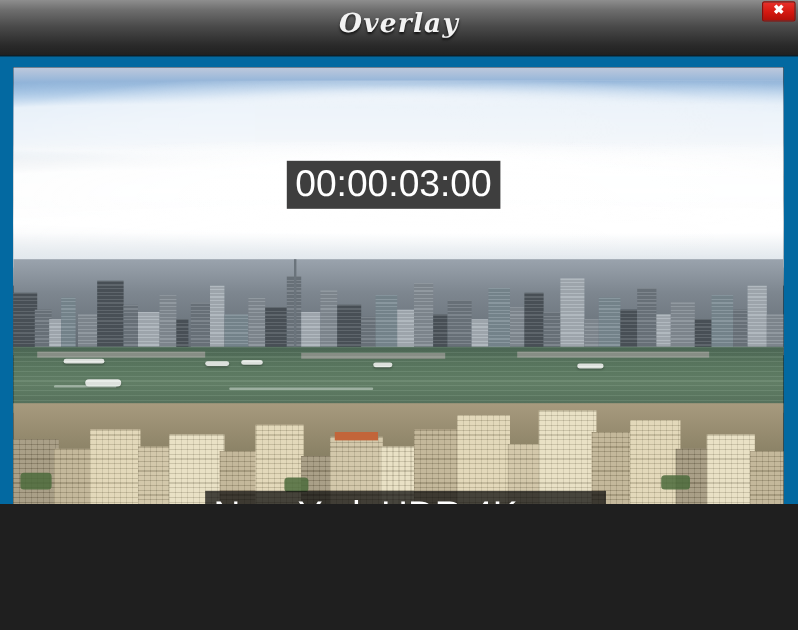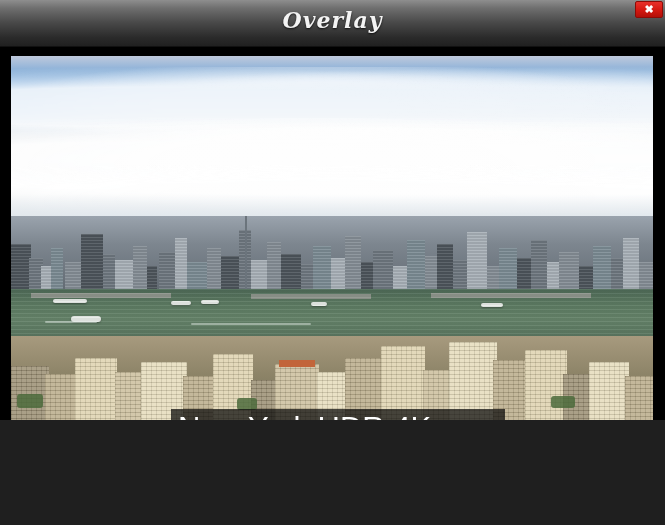--- a/index.html
+++ b/index.html
@@ -6,21 +6,21 @@
   html, body {
     width: 665px; height: 525px;
     overflow: hidden;
     font-family: "Liberation Sans", sans-serif;
     background: #1e1e1e;
   }
 
   .window {
     position: relative;
     width: 665px; height: 525px;
-    background: #000000;
+    background: #0369a1;
     overflow: hidden;
   }
 
   
   .titlebar {
     position: absolute; left: 0; top: 0;
     width: 665px; height: 47px;
     background: linear-gradient(to bottom, #8e8e8e 0%, #6e6e6e 18%, #4a4a4a 48%, #2a2a2a 82%, #202020 100%);
     border-bottom: 1px solid #111;
   }
@@ -261,20 +261,21 @@
         <div class="fb a" style="left:514px; width:42px; height:70px;"></div>
         <div class="fb c" style="left:552px; width:30px; height:46px;"></div>
         <div class="fb d" style="left:578px; width:40px; height:58px;"></div>
         <div class="fb b" style="left:614px; width:28px; height:44px;"></div>
         <div class="green" style="left:6px;   top:58px; width:26px; height:14px;"></div>
         <div class="green" style="left:226px; top:62px; width:20px; height:12px;"></div>
         <div class="green" style="left:540px; top:60px; width:24px; height:12px;"></div>
       </div>
     </div>
 
+    <div class="ov-timecode">00:00:03:00</div>
     <div class="ov-filename">New York HDR 4K.mov</div>
   </div>
 
   <div class="panel">
 
     
     
 
     
 

